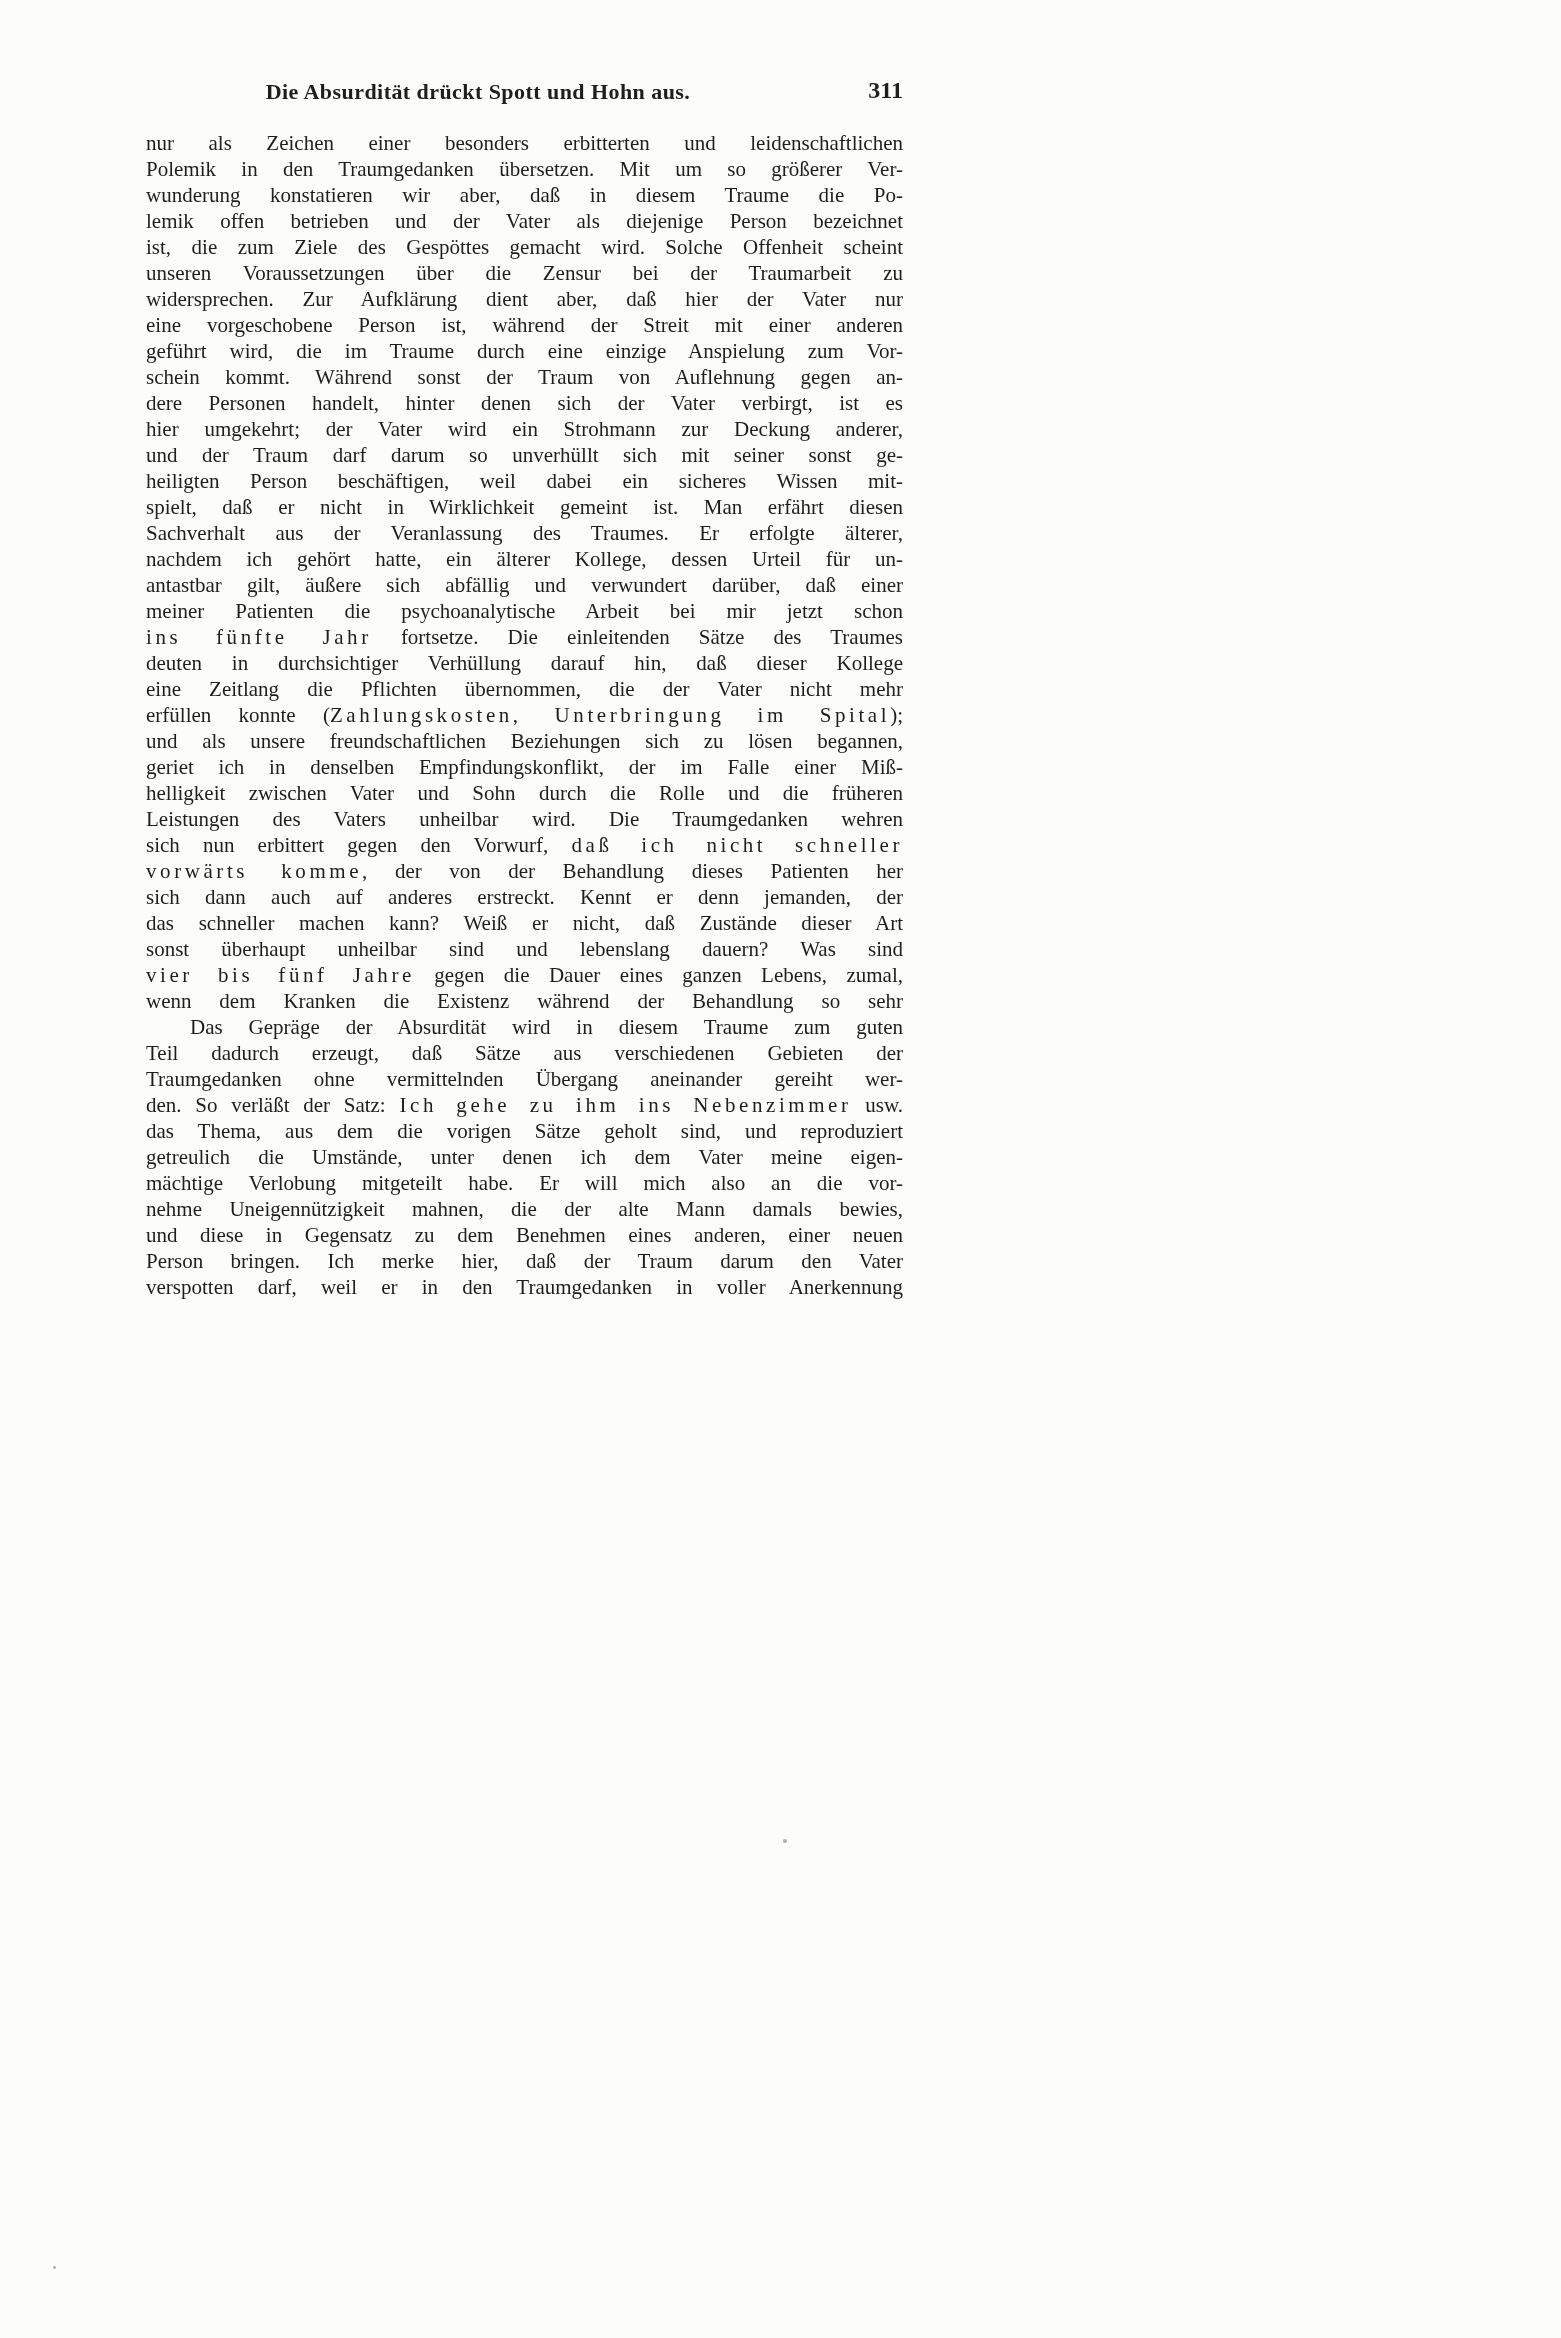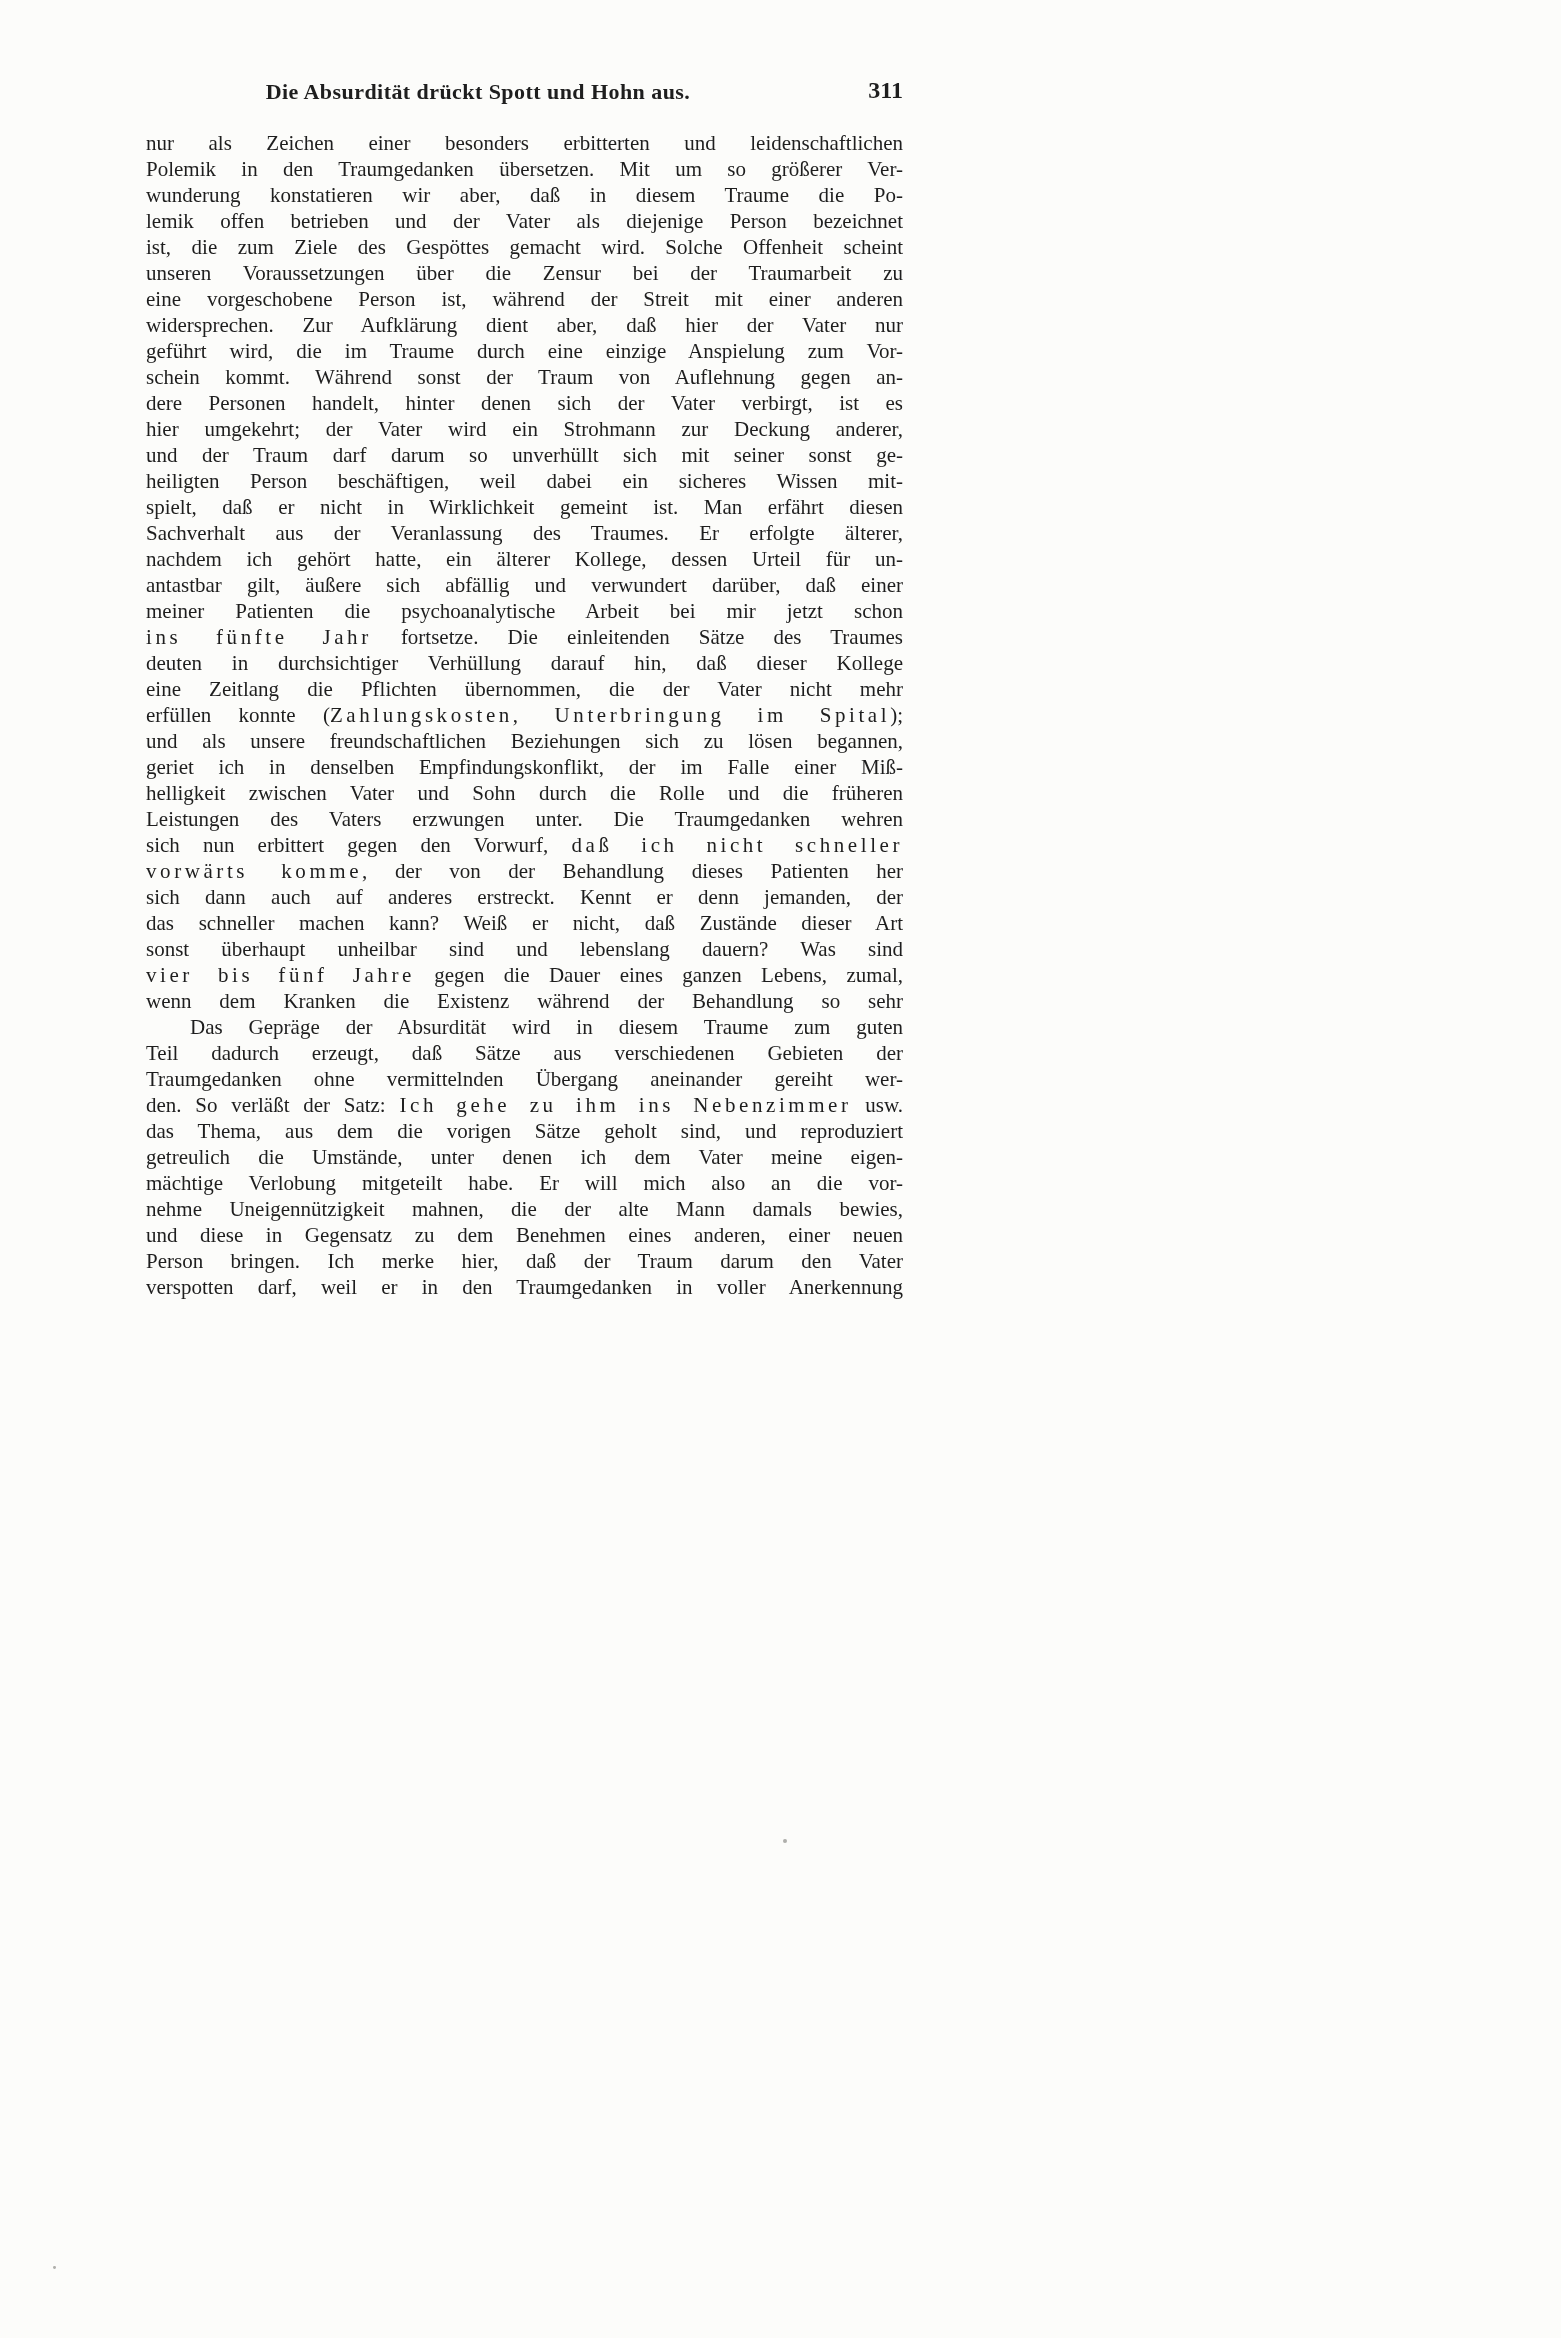--- a/index.html
+++ b/index.html
@@ -82,41 +82,41 @@
       <span class="running-title">Die Absurdität drückt Spott und Hohn aus.</span>
       <span class="page-number">311</span>
     </div>
     <div class="page-body">
         <div class="text-line">nur als Zeichen einer besonders erbitterten und leidenschaftlichen</div>
         <div class="text-line">Polemik in den Traumgedanken übersetzen. Mit um so größerer Ver-</div>
         <div class="text-line">wunderung konstatieren wir aber, daß in diesem Traume die Po-</div>
         <div class="text-line">lemik offen betrieben und der Vater als diejenige Person bezeichnet</div>
         <div class="text-line">ist, die zum Ziele des Gespöttes gemacht wird. Solche Offenheit scheint</div>
         <div class="text-line">unseren Voraussetzungen über die Zensur bei der Traumarbeit zu</div>
+        <div class="text-line">widersprechen. Zur Aufklärung dient aber, daß hier der Vater nur</div>
         <div class="text-line">eine vorgeschobene Person ist, während der Streit mit einer anderen</div>
-        <div class="text-line">widersprechen. Zur Aufklärung dient aber, daß hier der Vater nur</div>
         <div class="text-line">geführt wird, die im Traume durch eine einzige Anspielung zum Vor-</div>
         <div class="text-line">schein kommt. Während sonst der Traum von Auflehnung gegen an-</div>
         <div class="text-line">dere Personen handelt, hinter denen sich der Vater verbirgt, ist es</div>
         <div class="text-line">hier umgekehrt; der Vater wird ein Strohmann zur Deckung anderer,</div>
         <div class="text-line">und der Traum darf darum so unverhüllt sich mit seiner sonst ge-</div>
         <div class="text-line">heiligten Person beschäftigen, weil dabei ein sicheres Wissen mit-</div>
         <div class="text-line">spielt, daß er nicht in Wirklichkeit gemeint ist. Man erfährt diesen</div>
         <div class="text-line">Sachverhalt aus der Veranlassung des Traumes. Er erfolgte älterer,</div>
         <div class="text-line">nachdem ich gehört hatte, ein älterer Kollege, dessen Urteil für un-</div>
         <div class="text-line">antastbar gilt, äußere sich abfällig und verwundert darüber, daß einer</div>
         <div class="text-line">meiner Patienten die psychoanalytische Arbeit bei mir jetzt schon</div>
         <div class="text-line"><span class="gesperrt">ins fünfte Jahr</span> fortsetze. Die einleitenden Sätze des Traumes</div>
         <div class="text-line">deuten in durchsichtiger Verhüllung darauf hin, daß dieser Kollege</div>
         <div class="text-line">eine Zeitlang die Pflichten übernommen, die der Vater nicht mehr</div>
         <div class="text-line">erfüllen konnte (<span class="gesperrt">Zahlungskosten, Unterbringung im Spital</span>);</div>
         <div class="text-line">und als unsere freundschaftlichen Beziehungen sich zu lösen begannen,</div>
         <div class="text-line">geriet ich in denselben Empfindungskonflikt, der im Falle einer Miß-</div>
         <div class="text-line">helligkeit zwischen Vater und Sohn durch die Rolle und die früheren</div>
-        <div class="text-line">Leistungen des Vaters erzwungen unter. Die Traumgedanken wehren</div>
+        <div class="text-line">Leistungen des Vaters unheilbar wird. Die Traumgedanken wehren</div>
         <div class="text-line">sich nun erbittert gegen den Vorwurf, <span class="gesperrt">daß ich nicht schneller</span></div>
         <div class="text-line"><span class="gesperrt">vorwärts komme</span>, der von der Behandlung dieses Patienten her</div>
         <div class="text-line">sich dann auch auf anderes erstreckt. Kennt er denn jemanden, der</div>
         <div class="text-line">das schneller machen kann? Weiß er nicht, daß Zustände dieser Art</div>
         <div class="text-line">sonst überhaupt unheilbar sind und lebenslang dauern? Was sind</div>
         <div class="text-line"><span class="gesperrt">vier bis fünf Jahre</span> gegen die Dauer eines ganzen Lebens, zumal,</div>
         <div class="text-line">wenn dem Kranken die Existenz während der Behandlung so sehr</div>
         <div class="text-line indent">Das Gepräge der Absurdität wird in diesem Traume zum guten</div>
         <div class="text-line">Teil dadurch erzeugt, daß Sätze aus verschiedenen Gebieten der</div>
         <div class="text-line">Traumgedanken ohne vermittelnden Übergang aneinander gereiht wer-</div>

